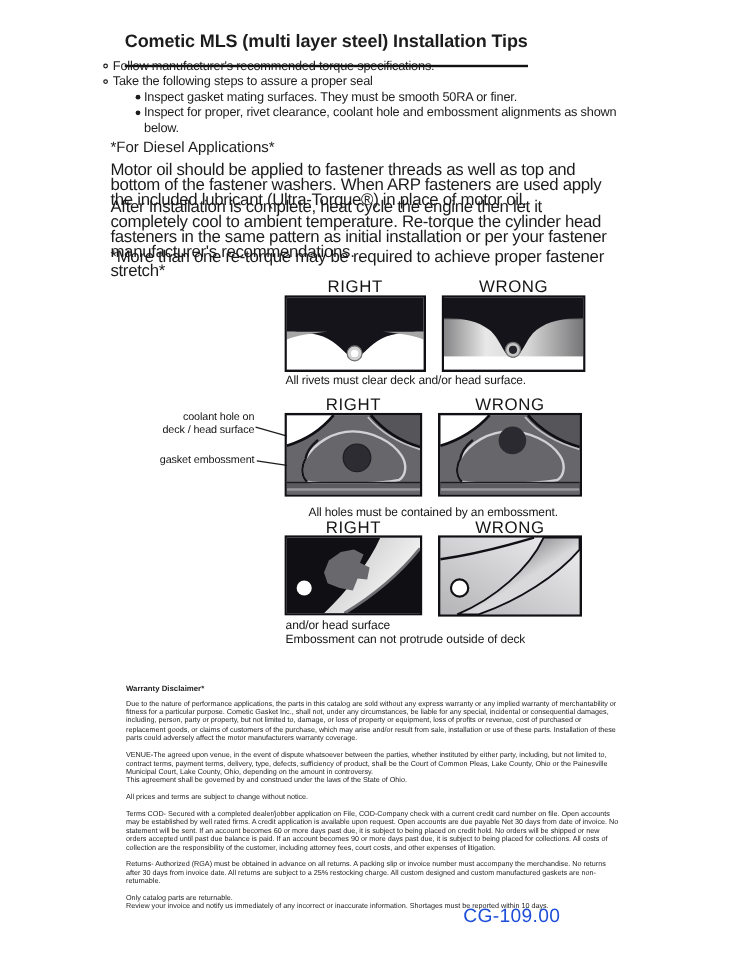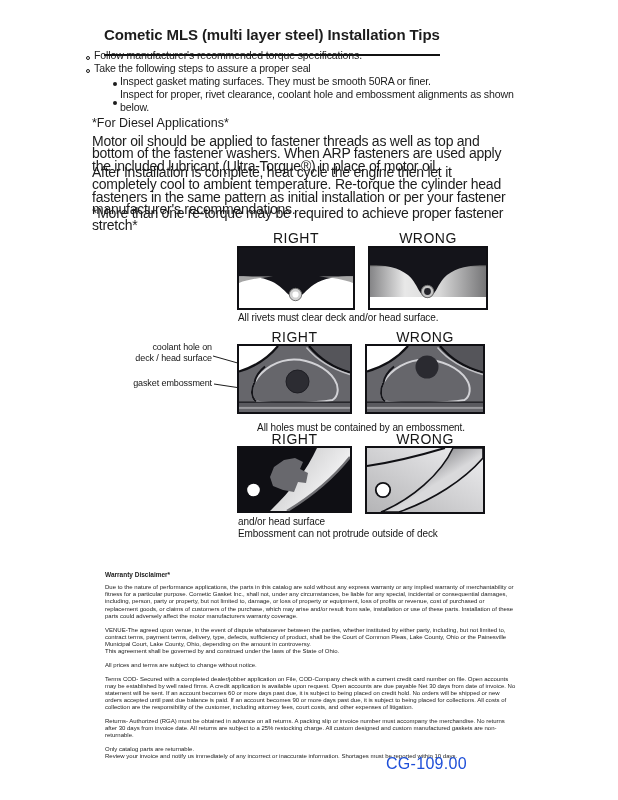--- a/index.html
+++ b/index.html
@@ -4,21 +4,21 @@
 <style>
   * { margin:0; padding:0; box-sizing:border-box; }
   html,body { background:#ffffff; }
   body { font-family:"Liberation Sans", sans-serif; color:#1c1c1c; }
   #page { position:relative; width:618px; height:800px; background:#ffffff; overflow:hidden; }
 
   
   .title { position:absolute; left:104px; top:26px; font-size:15px; font-weight:bold;
            border-bottom:2px solid #111; padding-bottom:11px; letter-spacing:-0.1px; }
   .tips { position:absolute; left:86px; top:49px; width:440px; }
-  .tip-row { display:flex; align-items:center; font-size:10.6px; line-height:13px; letter-spacing:-0.15px; }
+  .tip-row { display:flex; align-items:flex-start; font-size:10.6px; line-height:13px; letter-spacing:-0.15px; }
   .marker-open { width:4px; height:4px; border:1px solid #1c1c1c; border-radius:50%;
                  margin:4px 4px 0 0; flex:0 0 auto; }
   .marker-fill { width:4px; height:4px; background:#1c1c1c; border-radius:50%;
                  margin:4px 3px 0 0; flex:0 0 auto; }
   .sub { margin-left:27px; }
 
   
   .diesel-h { position:absolute; left:92px; top:116px; font-size:12.5px; font-weight:normal; }
   .para { position:absolute; left:92px; width:424px; font-size:14px; line-height:12.4px; letter-spacing:-0.25px; }
   .p1 { top:135px; }

